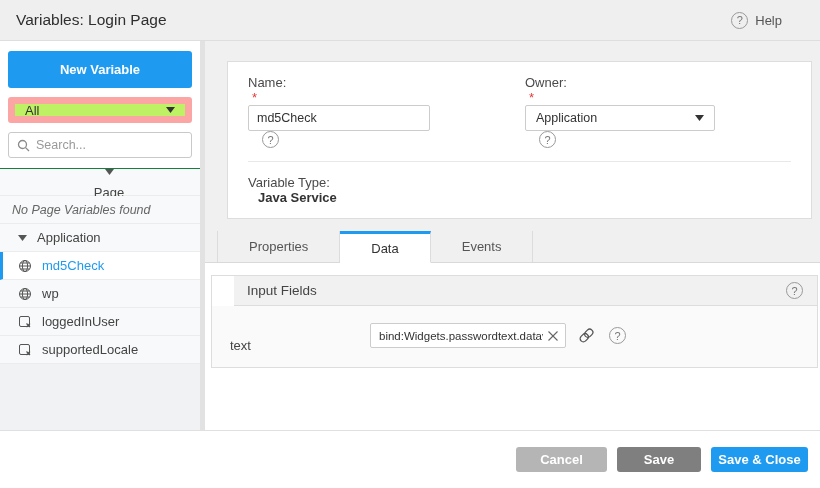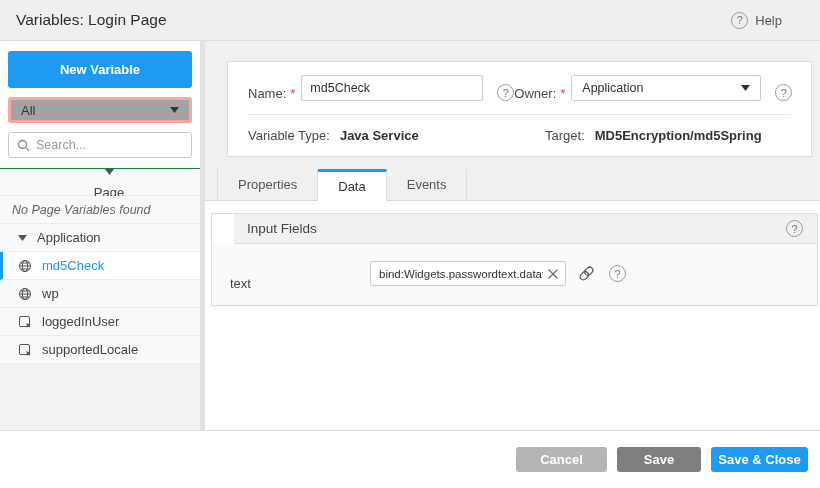--- a/index.html
+++ b/index.html
@@ -25,21 +25,21 @@
   .app { display: flex; height: 389px; }
   
   .sidebar { width: 200px; background: #fff; display: flex; flex-direction: column; overflow: hidden; }
   .side-controls { padding: 10px 8px 10px; display: flex; flex-direction: column; gap: 9px; }
   .btn-new {
     height: 37px; border: none; border-radius: 3px; background: #1e9bf0;
     color: #fff; font-size: 13px; font-weight: 700; cursor: pointer;
     font-family: inherit;
   }
   .side-select {
-    height: 26px; border: 3px solid #fca5a5; border-radius: 3px; background: #a3a3a3;
+    height: 26px; border: 7px solid #fca5a5; border-radius: 3px; background: #bef264;
     display: flex; align-items: center; justify-content: space-between;
     padding: 0 10px; font-size: 13px; color: #333; cursor: pointer;
   }
   .side-search {
     height: 26px; border: 1px solid #c9c9c9; border-radius: 3px; background: #fff;
     display: flex; align-items: center; gap: 6px; padding: 0 8px;
   }
   .side-search input {
     border: none; outline: none; flex: 1; font-size: 12.5px; color: #333;
     font-family: inherit; background: transparent; min-width: 0;
@@ -60,21 +60,21 @@
   .tree-item.selected {
     background: #fff; border-left: 3px solid #1e9bf0; padding-left: 15px;
     color: #1e9bf0;
   }
   .side-fill { flex: 1; background: #f1f2f3; }
   .vdivider { width: 5px; background: #e2e2e2; }
   
   .main { flex: 1; background: #f0f0f0; display: flex; flex-direction: column; overflow: hidden; }
   .card { margin: 20px 8px 0 22px; background: #fff; border: 1px solid #ddd; }
   .card-row { display: flex; align-items: center; padding: 13px 20px; font-size: 13px; color: #4a4a4a; }
-  .grp { display: flex; align-items: flex-end; }
+  .grp { display: flex; align-items: flex-start; flex-direction: column; }
   .grp-fixed1 { width: 277px; }
   .grp-fixed2 { width: 297px; }
   .req { color: #e53935; margin: 0 6px 0 4px; }
   .text-input {
     width: 182px; height: 26px; border: 1px solid #ccc; border-radius: 2px;
     padding: 0 8px; font-size: 12.5px; color: #333; font-family: inherit; outline: none;
   }
   .owner-select {
     width: 190px; height: 26px; border: 1px solid #ccc; border-radius: 2px;
     display: flex; align-items: center; justify-content: space-between;
@@ -82,21 +82,21 @@
   }
   .icon-gap { margin-left: 14px; }
   .card-divider { border-top: 1px solid #e8e8e8; margin: 0 20px; }
   .bold-val { font-weight: 700; color: #333; margin-left: 10px; }
   
   .tabstrip {
     margin-top: 12px; height: 32px; display: flex; align-items: stretch;
     padding-left: 12px; background: #f0f0f0; border-bottom: 1px solid #d9d9d9;
   }
   .tab {
-    display: flex; align-items: center; padding: 0 20px; font-size: 13px;
+    display: flex; align-items: center; padding: 0 31px; font-size: 13px;
     color: #555; cursor: pointer; background: #f0f0f0;
     border-left: 1px solid #dcdcdc; border-right: 1px solid #dcdcdc;
   }
   .tab + .tab { border-left: none; }
   .tab.active {
     background: #fff; color: #333;
     border-top: 3px solid #1e9bf0; border-bottom: 1px solid #fff;
     margin-bottom: -1px;
   }
   
@@ -260,24 +260,20 @@
             </span>
           </div>
           <span class="qmark icon-gap">?</span>
         </div>
       </div>
       <div class="card-divider"></div>
       <div class="card-row">
         <div class="grp grp-fixed2">
           <span>Variable Type:</span>
           <span class="bold-val">Java Service</span>
-        </div>
-        <div class="grp">
-          <span>Target:</span>
-          <span class="bold-val">MD5Encryption/md5Spring</span>
         </div>
       </div>
     </div>
 
     <div class="tabstrip">
       <div class="tab">Properties</div>
       <div class="tab active">Data</div>
       <div class="tab">Events</div>
     </div>
 

